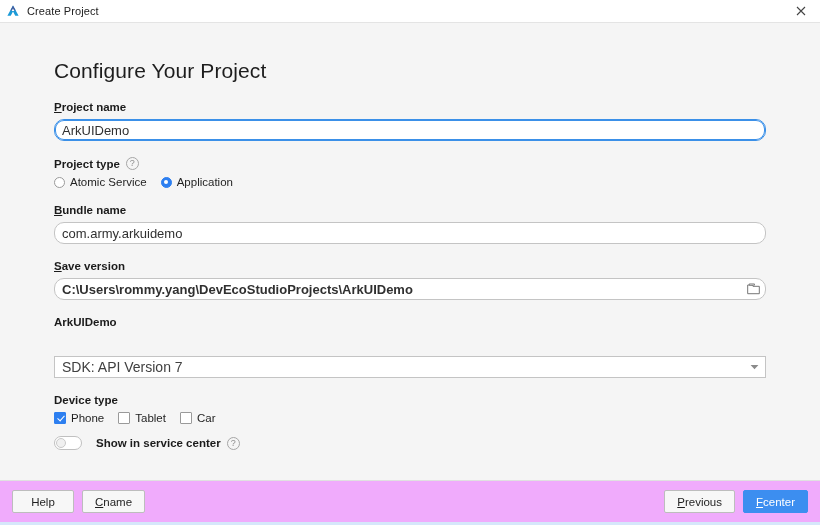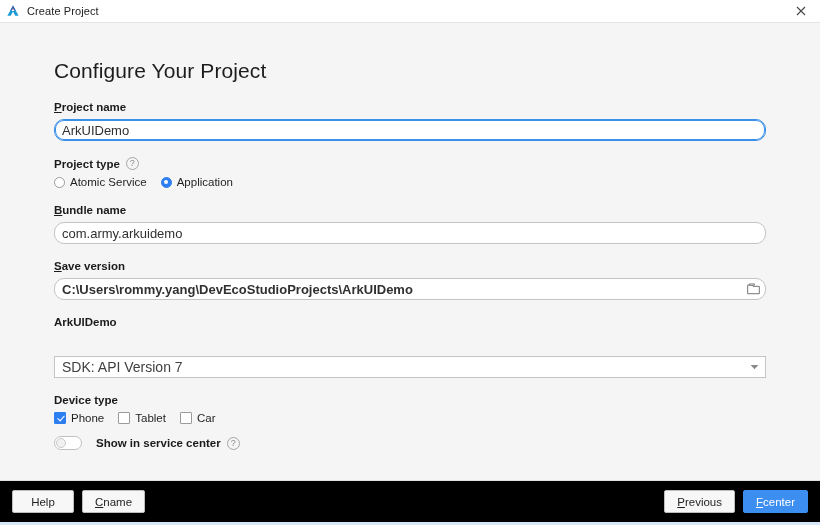--- a/index.html
+++ b/index.html
@@ -275,21 +275,21 @@
   .toggle-label {
     font-size: 11.5px;
     font-weight: bold;
     color: #1b1b1b;
   }
 
   
   .footer {
     height: 42px;
     min-height: 42px;
-    background: #000000;
+    background: #f0abfc;
     border-top: 1px solid #e0e0e0;
     display: flex;
     align-items: center;
     padding: 0 12px;
     box-sizing: border-box;
   }
   .footer-left { display: flex; gap: 8px; }
   .footer-right { display: flex; gap: 8px; margin-left: auto; }
   .btn {
     min-width: 62px;

